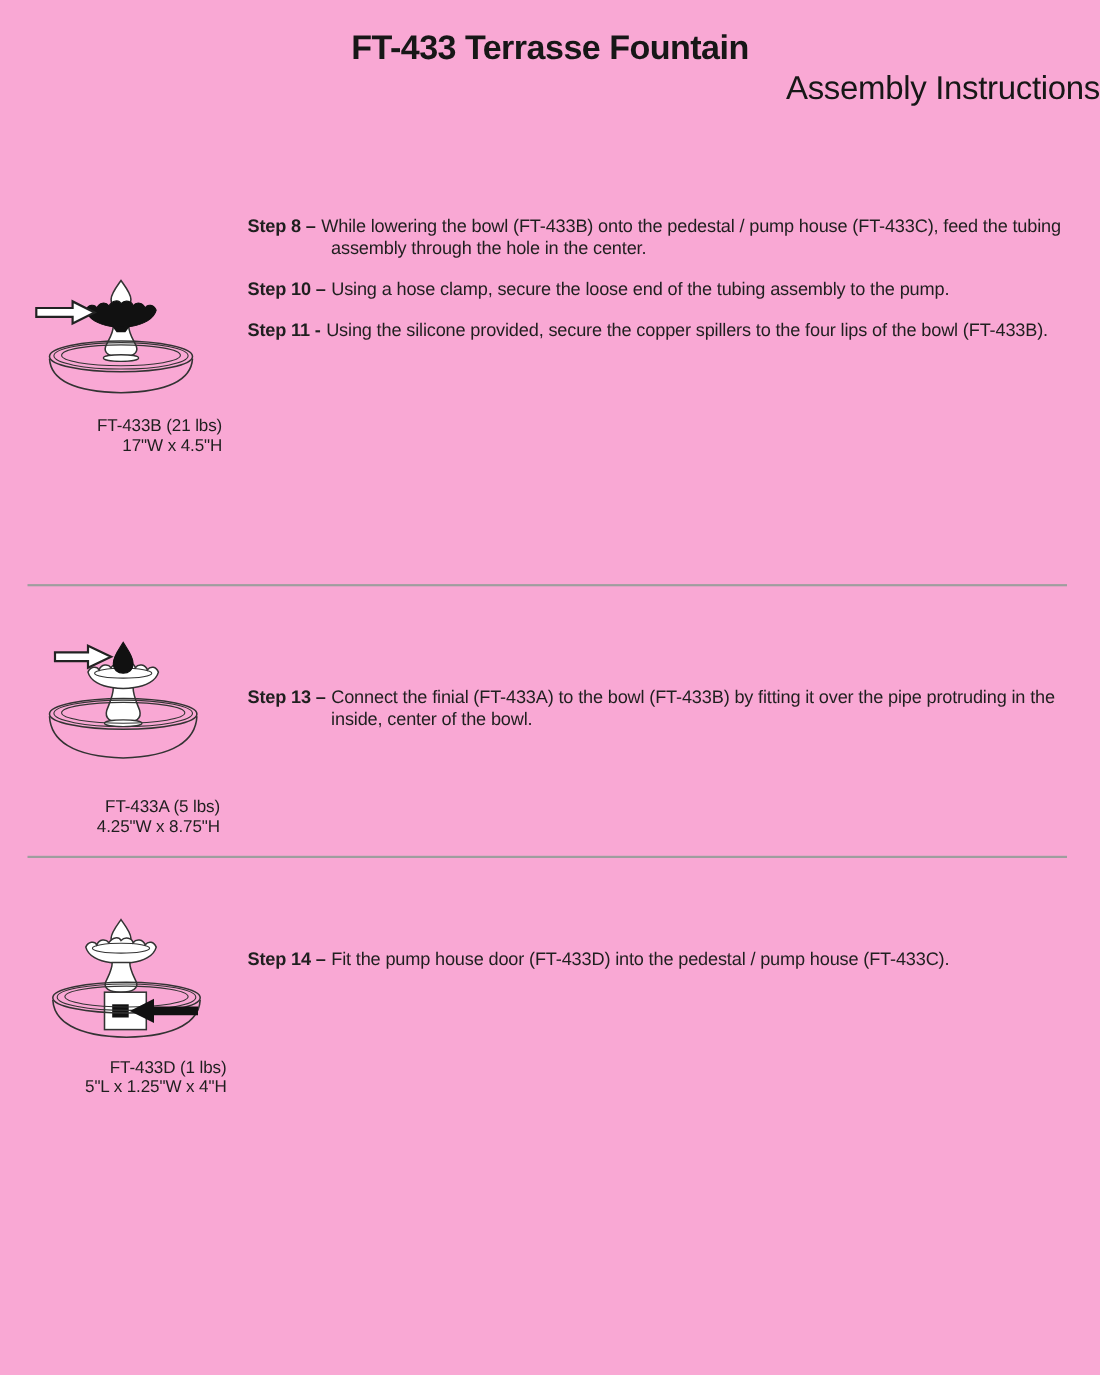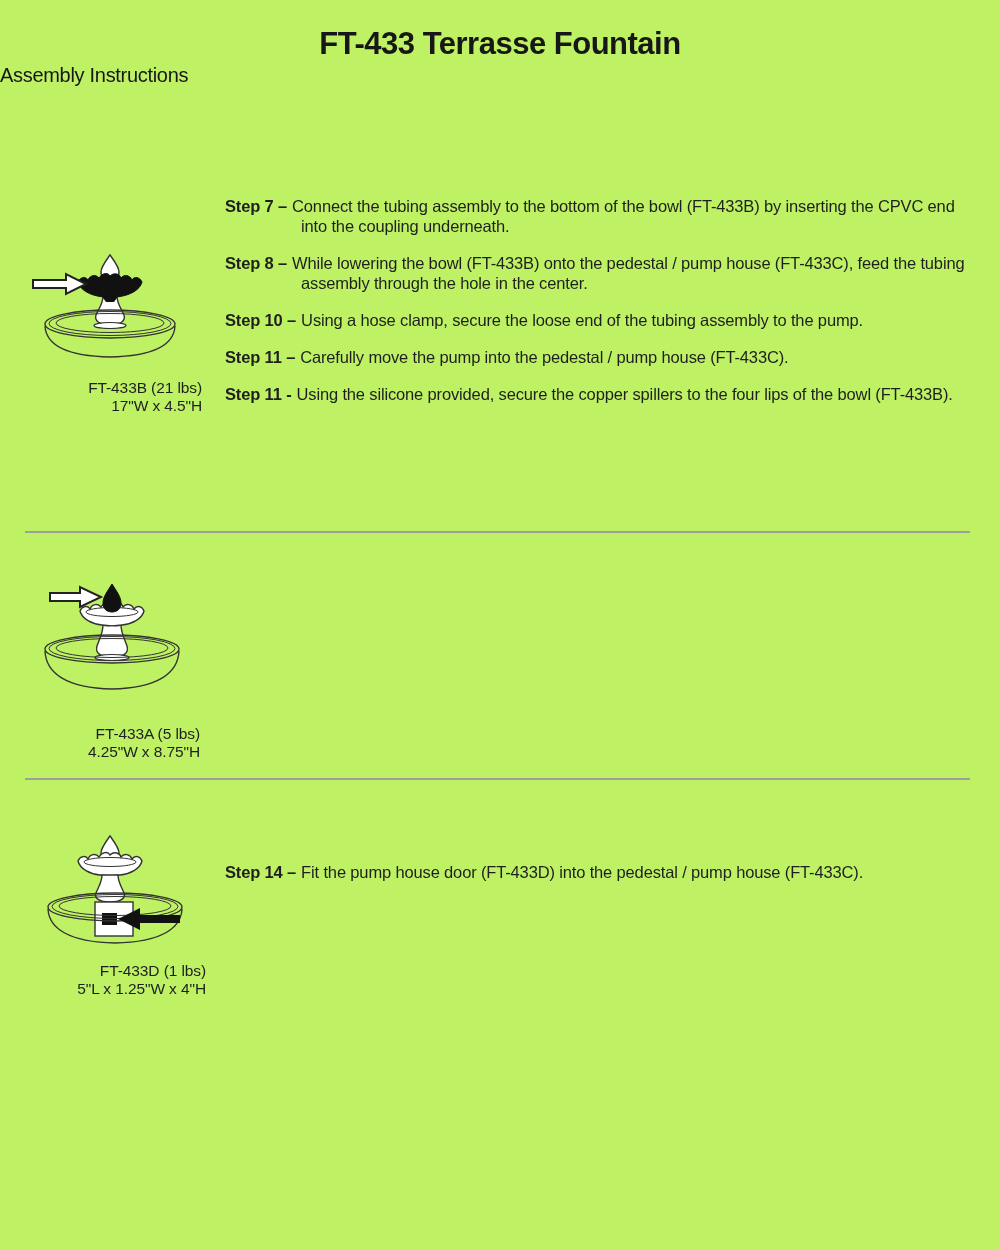--- a/index.html
+++ b/index.html
@@ -2,37 +2,37 @@
 <html><head>
 <meta charset="utf-8">
 <style>
   * { margin: 0; padding: 0; box-sizing: border-box; }
   html, body { background: #ffffff; }
   body { font-family: "Liberation Sans", sans-serif; color: #1c1c1c; }
   .page {
     position: relative;
     width: 1000px;
     height: 1250px;
-    background: #bef264;
+    background: #f9a8d4;
     overflow: hidden;
   }
   .title {
     position: absolute;
     top: 26px; left: 0; width: 1000px;
     text-align: center;
     font-size: 31px;
     font-weight: bold;
     letter-spacing: -0.5px;
     color: #171717;
   }
   .subtitle {
     position: absolute;
     top: 64px; left: 0; width: 1000px;
-    text-align: left;
-    font-size: 20px;
+    text-align: right;
+    font-size: 30px;
     font-weight: normal;
     letter-spacing: -0.3px;
     color: #171717;
   }
   .steps {
     position: absolute;
     left: 225px;
     width: 745px;
   }
   .steps-1 { top: 196px; }
@@ -101,24 +101,22 @@
       <polygon points="5,31 38,31 38,25 58,35 38,45 38,39 5,39" fill="#ffffff" stroke="#222222" stroke-width="2"></polygon>
     </svg>
   </div>
 
   <div class="caption cap-1">
     <div>FT-433B (21 lbs)</div>
     <div>17"W x 4.5"H</div>
   </div>
 
   <div class="steps steps-1">
-    <p class="step"><span class="step-label">Step 7 –</span><span>Connect the tubing assembly to the bottom of the bowl (FT-433B) by inserting the CPVC end into the coupling underneath.</span></p>
     <p class="step"><span class="step-label">Step 8 –</span><span>While lowering the bowl (FT-433B) onto the pedestal / pump house (FT-433C), feed the tubing assembly through the hole in the center.</span></p>
     <p class="step"><span class="step-label">Step 10 –</span><span>Using a hose clamp, secure the loose end of the tubing assembly to the pump.</span></p>
-    <p class="step"><span class="step-label">Step 11 –</span><span>Carefully move the pump into the pedestal / pump house (FT-433C).</span></p>
     <p class="step"><span class="step-label">Step 11 -</span><span>Using the silicone provided, secure the copper spillers to the four lips of the bowl (FT-433B).</span></p>
   </div>
 
   <div class="divider div-1"></div>
 
   <div class="figure fig-2">
     <svg width="158" height="122" viewBox="0 0 158 122">
 
       <path d="M 75,47 C 75,55 71,62 69,68 C 67,75 72,79 84,79 C 96,79 101,75 99,68 C 97,62 93,55 93,47 Z" fill="#ffffff" stroke="#333333" stroke-width="1.4"></path>
       <ellipse cx="84" cy="79.5" rx="17" ry="3" fill="#ffffff" stroke="#333333" stroke-width="1.2"></ellipse>
@@ -135,20 +133,23 @@
 
       <polygon points="22,15 52,15 52,9 73,19 52,29 52,23 22,23" fill="#ffffff" stroke="#222222" stroke-width="2"></polygon>
     </svg>
   </div>
 
   <div class="caption cap-2">
     <div>FT-433A (5 lbs)</div>
     <div>4.25"W x 8.75"H</div>
   </div>
 
+  <div class="steps steps-2">
+    <p class="step"><span class="step-label">Step 13 –</span><span>Connect the finial (FT-433A) to the bowl (FT-433B) by fitting it over the pipe protruding in the inside, center of the bowl.</span></p>
+  </div>
 
   <div class="divider div-2"></div>
 
   <div class="figure fig-3">
     <svg width="165" height="125" viewBox="0 0 165 125">
 
       <path d="M 82,8 C 77,15 73,20 73,25 C 73,31 77,34 82,34 C 87,34 91,31 91,25 C 91,20 87,15 82,8 Z" fill="#ffffff" stroke="#333333" stroke-width="1.4"></path>
 
       <path d="M 50,33 C 52,28 58,27 60,31 C 62,26 68,25 71,29 C 74,24 80,23 82,27 C 86,23 92,25 93,29 C 96,25 102,26 104,31 C 107,27 112,28 114,33 C 112,41 102,46 92,47 C 86,48 78,48 72,47 C 62,46 52,41 50,33 Z" fill="#ffffff" stroke="#333333" stroke-width="1.4"></path>
       <ellipse cx="82" cy="34" rx="26" ry="4.5" fill="none" stroke="#333333" stroke-width="1"></ellipse>

